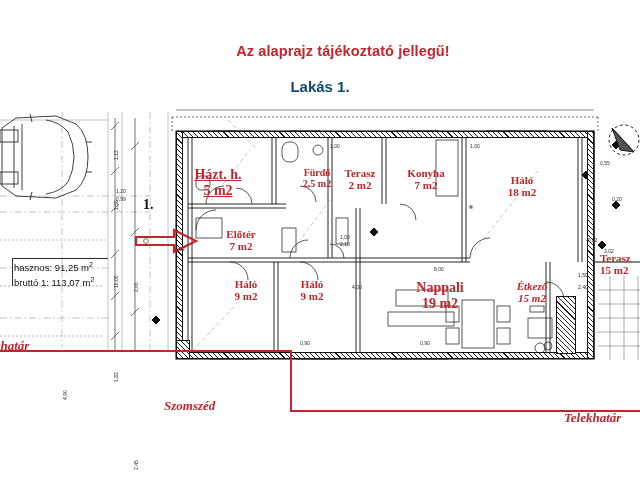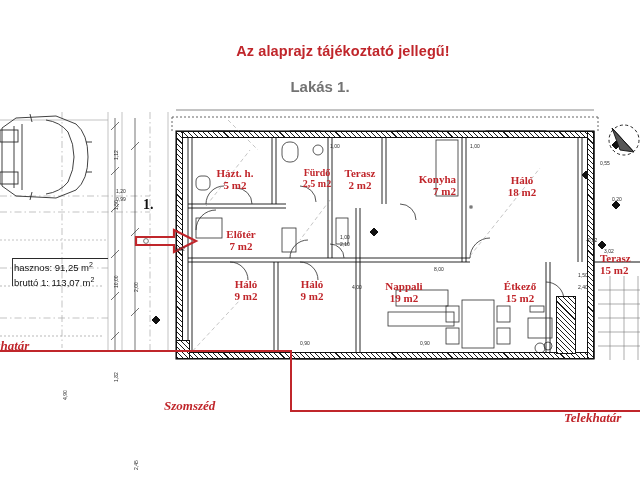--- a/index.html
+++ b/index.html
@@ -10,21 +10,21 @@
   .abs{position:absolute;}
 
   
   .title-warn{
     left:0;top:43px;width:640px;text-align:center;
     color:#c0262b;font-weight:bold;font-size:14.5px;
     font-family:"Liberation Sans",sans-serif;letter-spacing:.1px;margin-left:23px;
   }
   .title-sub{
     left:0;top:78px;width:640px;text-align:center;
-    color:#737373;font-weight:bold;font-size:15px;
+    color:#0c4a6e;font-weight:bold;font-size:15px;
   }
 
   
   .room{
     color:#c0262b;font-family:"Liberation Serif",serif;font-weight:bold;
     text-align:center;line-height:1.12;white-space:nowrap;
   }
   .room .nm{display:block;}
   .room .ar{display:block;}
 
@@ -275,36 +275,36 @@
     </g>
   </svg>
 
   <div class="abs hatch" style="left:176px;top:131px;width:418px;height:7px;"></div>
   <div class="abs hatch" style="left:176px;top:352px;width:418px;height:7px;"></div>
   <div class="abs hatch" style="left:176px;top:131px;width:7px;height:228px;"></div>
   <div class="abs hatch" style="left:587px;top:131px;width:7px;height:228px;"></div>
   <div class="abs hatch" style="left:556px;top:296px;width:20px;height:58px;"></div>
   <div class="abs hatch" style="left:176px;top:340px;width:14px;height:19px;"></div>
 
-  <div class="abs room" style="left:202px;top:167px;width:66px;font-size:11px;">
+  <div class="abs room" style="left:185px;top:167px;width:66px;font-size:14px;text-decoration:underline;">
     <span class="nm">Házt. h.</span>
     <span class="ar">5 m2</span>
   </div>
 
   <div class="abs room" style="left:286px;top:167px;width:62px;font-size:10px;">
     <span class="nm">Fürdő</span>
     <span class="ar">2,5 m2</span>
   </div>
 
   <div class="abs room" style="left:334px;top:167px;width:52px;font-size:11px;">
     <span class="nm">Terasz</span>
     <span class="ar">2 m2</span>
   </div>
 
-  <div class="abs room" style="left:396px;top:173px;width:60px;font-size:11px;text-align:right;">
+  <div class="abs room" style="left:396px;top:167px;width:60px;font-size:11px;">
     <span class="nm">Konyha</span>
     <span class="ar">7 m2</span>
   </div>
 
   <div class="abs room" style="left:491px;top:174px;width:62px;font-size:11px;">
     <span class="nm">Háló</span>
     <span class="ar">18 m2</span>
   </div>
 
   <div class="abs room" style="left:211px;top:228px;width:60px;font-size:11px;">
@@ -315,26 +315,26 @@
   <div class="abs room" style="left:219px;top:278px;width:54px;font-size:11px;">
     <span class="nm">Háló</span>
     <span class="ar">9 m2</span>
   </div>
 
   <div class="abs room" style="left:285px;top:278px;width:54px;font-size:11px;">
     <span class="nm">Háló</span>
     <span class="ar">9 m2</span>
   </div>
 
-  <div class="abs room" style="left:372px;top:280px;width:64px;font-size:11px;">
+  <div class="abs room" style="left:408px;top:280px;width:64px;font-size:14px;">
     <span class="nm">Nappali</span>
     <span class="ar">19 m2</span>
   </div>
 
-  <div class="abs room" style="left:490px;top:280px;width:60px;font-size:11px;">
+  <div class="abs room" style="left:502px;top:280px;width:60px;font-size:11px;font-style:italic;">
     <span class="nm">Étkező</span>
     <span class="ar">15 m2</span>
   </div>
 
   <div class="abs room" style="left:600px;top:252px;width:58px;font-size:11px;text-align:left;">
     <span class="nm">Terasz</span>
     <span class="ar">15 m2</span>
   </div>
 
   <div class="abs areasum">

